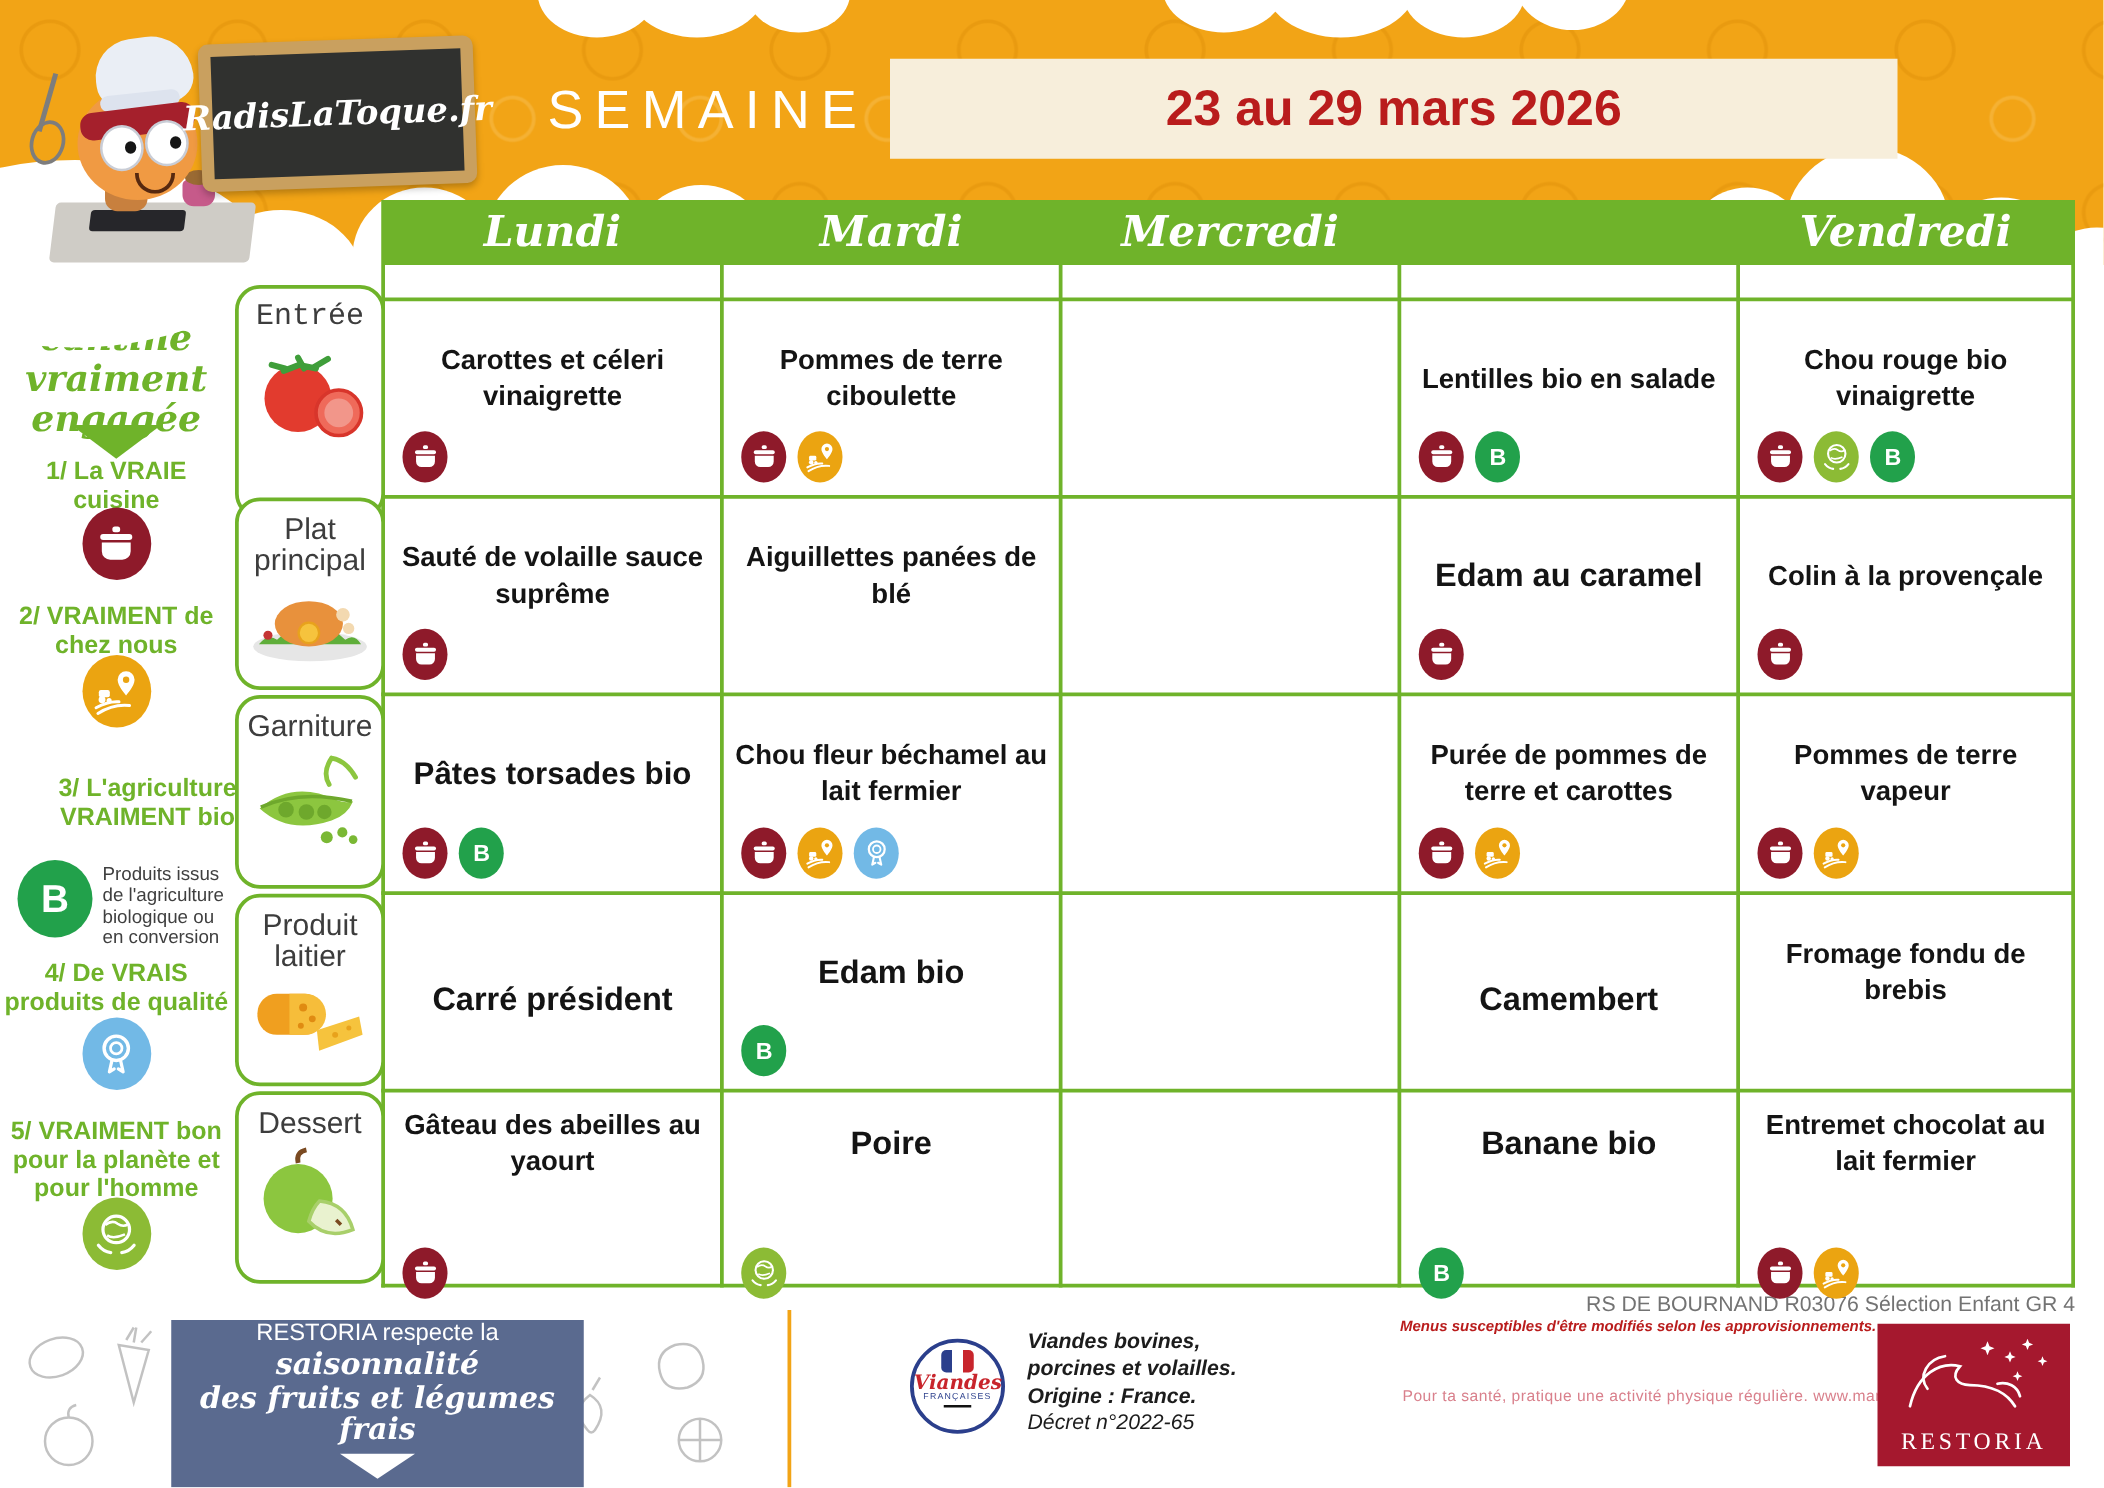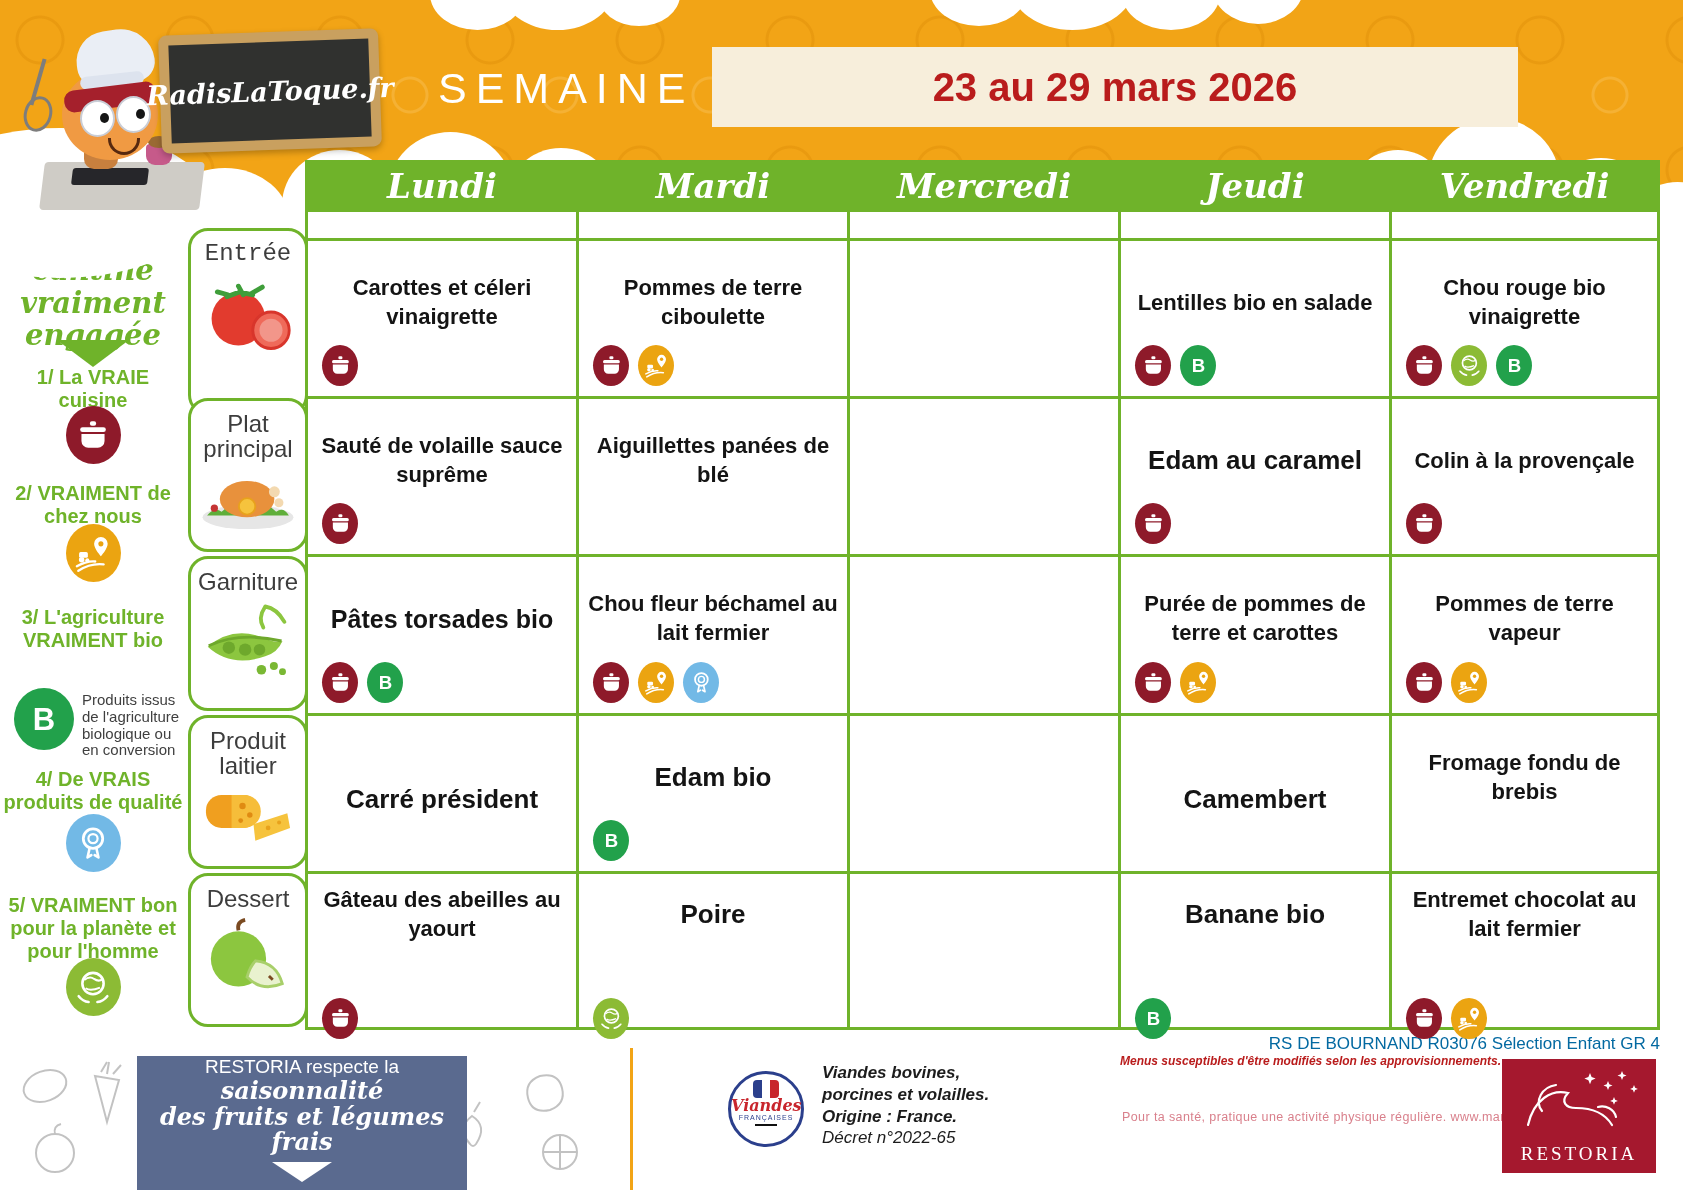--- a/index.html
+++ b/index.html
@@ -89,21 +89,21 @@
            background:linear-gradient(90deg,#2b3f8c 33%,#fff 33% 66%,#c8252c 66%);}
   .vf-w1{color:#c8252c;font-size:16px;line-height:1;margin-top:0px;}
   .vf-w2{color:#2b3f8c;font-size:7px;letter-spacing:1px;line-height:1.2;}
   .vf-line{width:22px;height:2px;background:#111;margin:2px auto 0;}
   .vf-text{position:absolute;left:822px;top:1062px;width:230px;color:#1c1c1c;font-size:17px;
            font-style:italic;font-weight:bold;line-height:1.28;}
   .vf-text .light{font-weight:normal;}
   .notice1{position:absolute;left:1120px;top:1054px;width:480px;color:#b91c1c;font-size:12px;
            font-weight:bold;font-style:italic;}
   .notice2{position:absolute;left:1122px;top:1110px;width:480px;color:#D9808C;font-size:12.5px;letter-spacing:.4px;}
-  .refline{position:absolute;left:1000px;top:1034px;width:660px;text-align:right;color:#0369a1;font-size:17px;}
+  .refline{position:absolute;left:1000px;top:1034px;width:660px;text-align:right;color:#737373;font-size:17px;}
   .restoria{position:absolute;left:1502px;top:1059px;width:154px;height:114px;background:#A5182E;z-index:4;}
   .restoria .rname{position:absolute;left:0;bottom:8px;width:100%;text-align:center;color:#fff;
                    font-family:"Liberation Serif",serif;font-size:19px;letter-spacing:3px;}
 </style>
 </head>
 <body>
 
 <div id="stage">
 
   <div class="banner"></div>
@@ -172,21 +172,21 @@
           <path d="M16.3 3.2a3.7 3.7 0 0 1 3.7 3.7c0 2.8-3.7 6.8-3.7 6.8s-3.7-4-3.7-6.8a3.7 3.7 0 0 1 3.7-3.7z" fill="#fff"></path>
           <circle cx="16.3" cy="6.9" r="1.4" fill="#EBA411"></circle>
           <rect x="4.4" y="11.4" width="4.8" height="3.1" rx="0.9" fill="#fff"></rect>
           <circle cx="5.8" cy="15.6" r="1.5" fill="#fff"></circle>
           <circle cx="8.9" cy="15.9" r="1.1" fill="#fff"></circle>
           <path d="M3.2 19.1q5.4-3 10-2.6M4 21.6q6.6-4.3 13.8-3.5" stroke="#fff" stroke-width="1.3" fill="none" stroke-linecap="round"></path>
         </svg>
       </span>
     </div>
 
-  <div class="lg-label" style="top:606px;">3/ L'agriculture VRAIMENT bio</div>
+  <div class="lg-label" style="top:620px;margin-left:25px;">3/ L'agriculture VRAIMENT bio</div>
   <div class="lg-bio-row">
     <span><span class="badge badge-bio" style="background: rgb(34, 161, 75);">
           <svg viewBox="0 0 24 24" aria-hidden="true">
             <text x="12" y="17.4" text-anchor="middle" font-size="15.5" font-weight="bold" font-family="Liberation Sans, sans-serif" fill="#fff">B</text>
           </svg>
         </span></span>
     <span class="lg-note">Produits issus de l'agriculture biologique ou en conversion</span>
   </div>
 
   <div class="lg-label" style="top:768px;">4/ De VRAIS produits de qualité</div>
@@ -208,21 +208,20 @@
           <path d="M7.2 8.1q3-2.4 5.4-.6 2.4 1.7 4.6.2M8 12.6q2.6 1.8 7.8-.4" stroke="#fff" stroke-width="1.1" fill="none"></path>
           <path d="M4.2 16.9q2.2 2.8 5.4 3.2M19.8 16.9q-2.2 2.8-5.4 3.2" stroke="#fff" stroke-width="1.4" fill="none" stroke-linecap="round"></path>
         </svg>
       </span>
     </div>
 
   <div class="thead"></div>
   <div class="day script c0">Lundi</div>
   <div class="day script c1">Mardi</div>
   <div class="day script c2">Mercredi</div>
-  <div class="day script c3">Jeudi</div>
   <div class="day script c4">Vendredi</div>
 
   <div class="vline" style="left:305px;"></div>
   <div class="vline" style="left:576px;"></div>
   <div class="vline" style="left:847px;"></div>
   <div class="vline" style="left:1118px;"></div>
   <div class="vline" style="left:1389px;"></div>
   <div class="vline" style="left:1657px;"></div>
   <div class="hline" style="top:238px;"></div>
   <div class="hline" style="top:396px;"></div>

